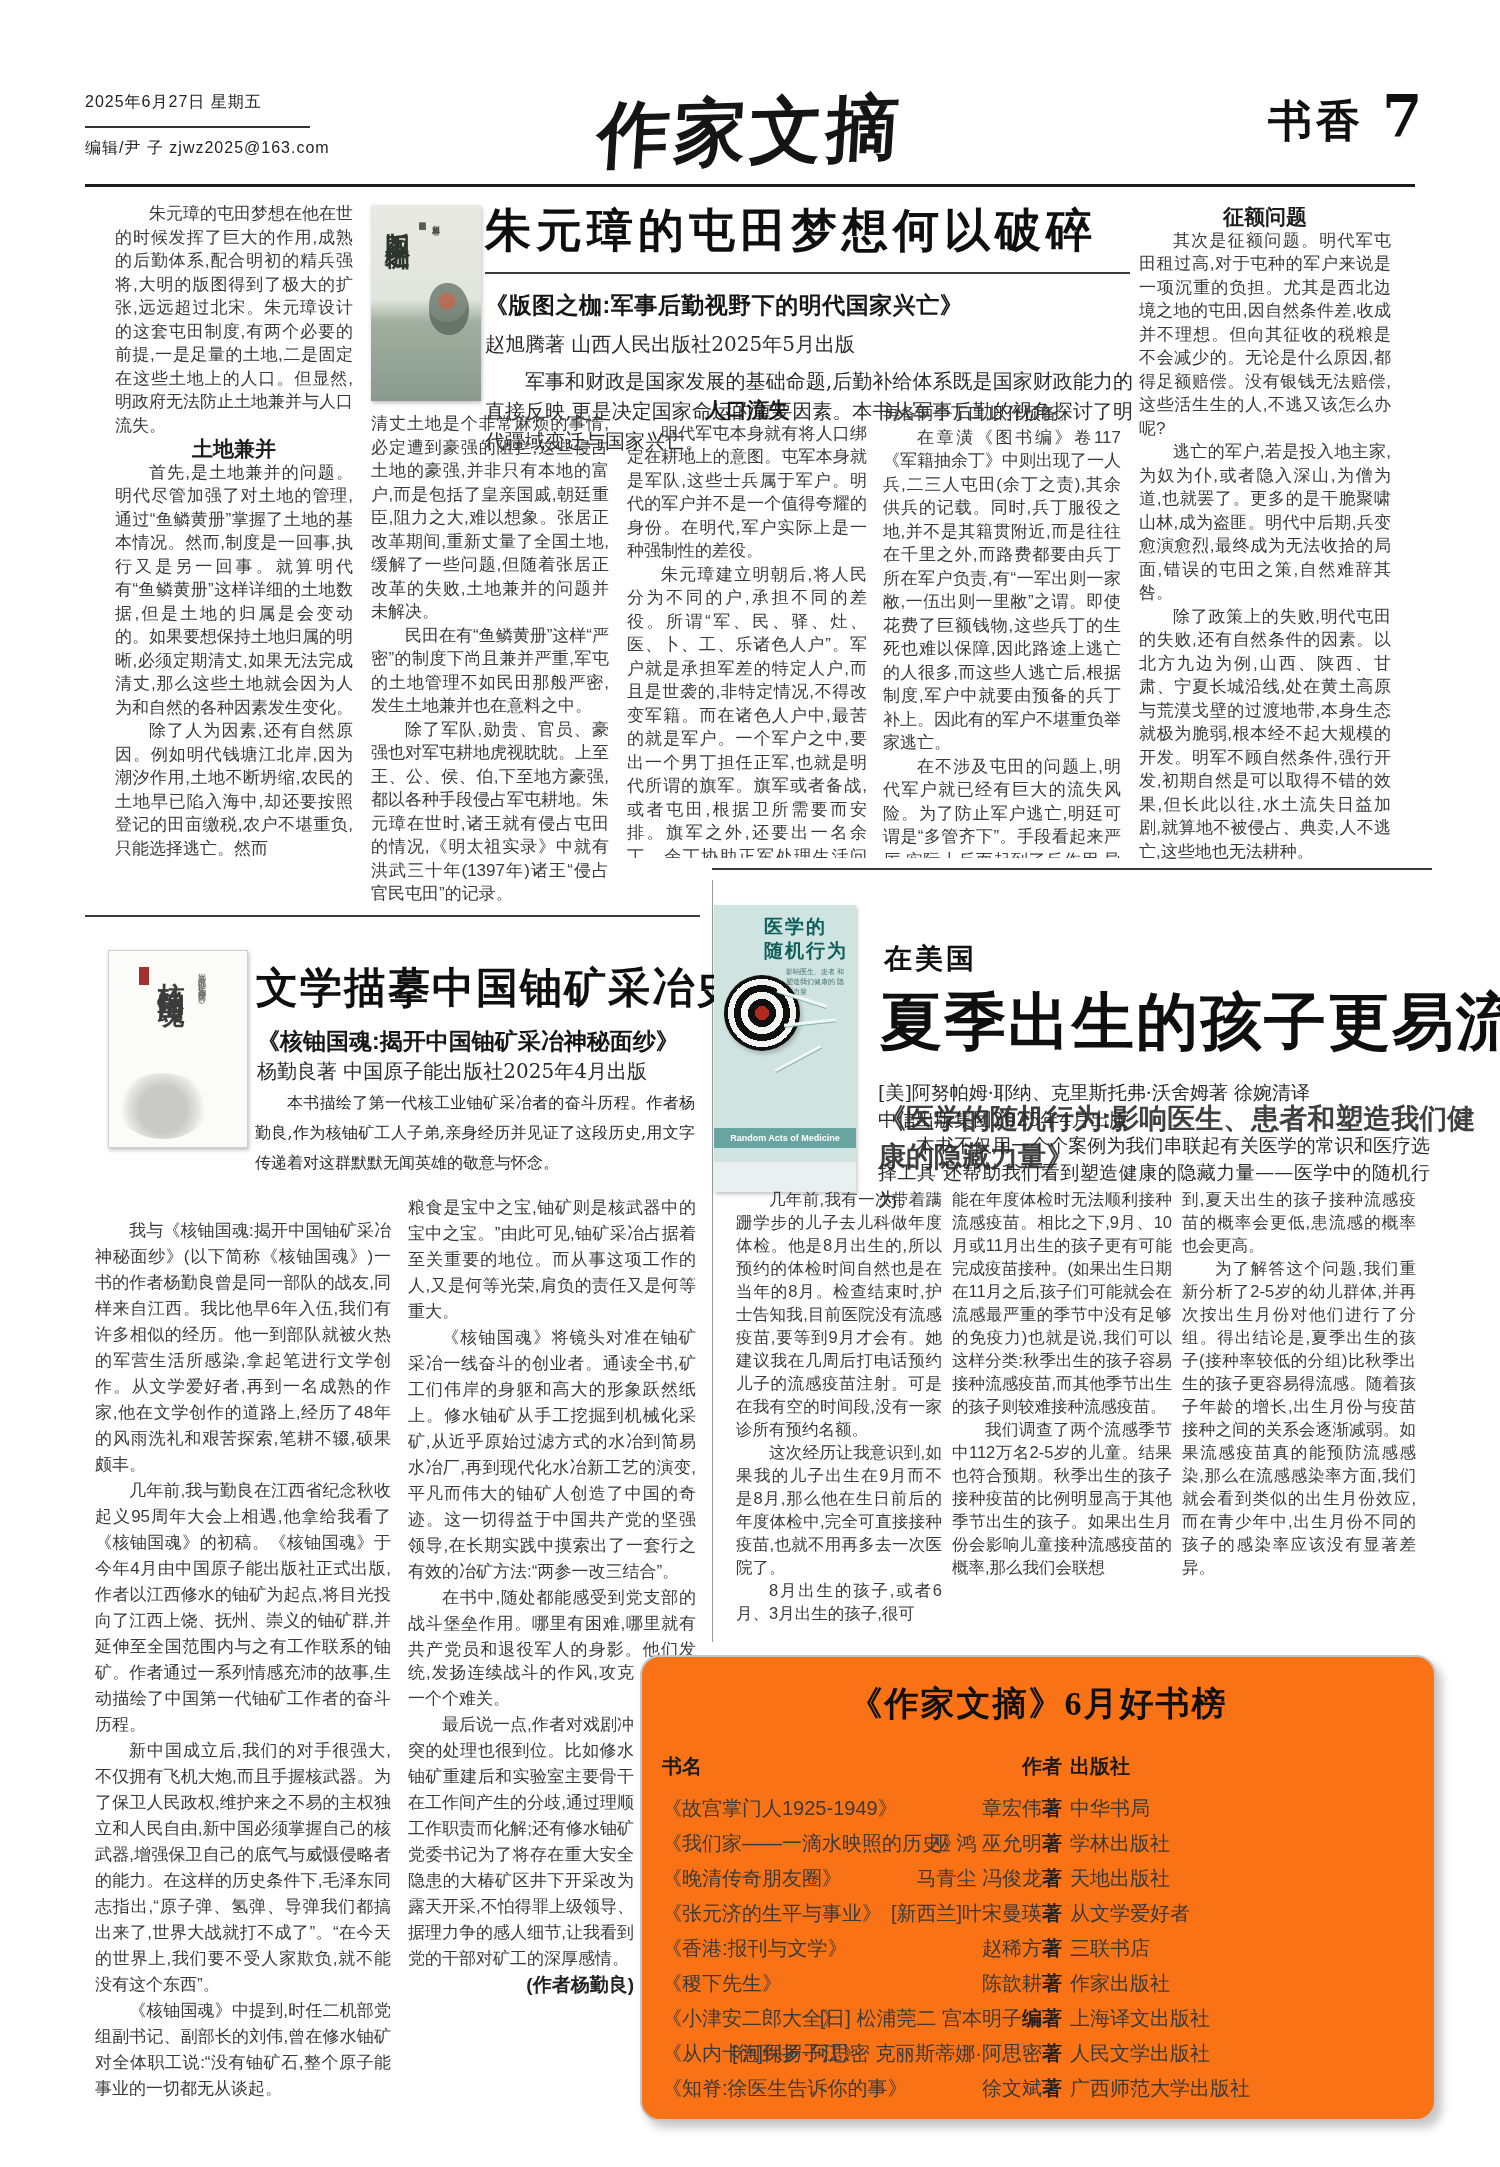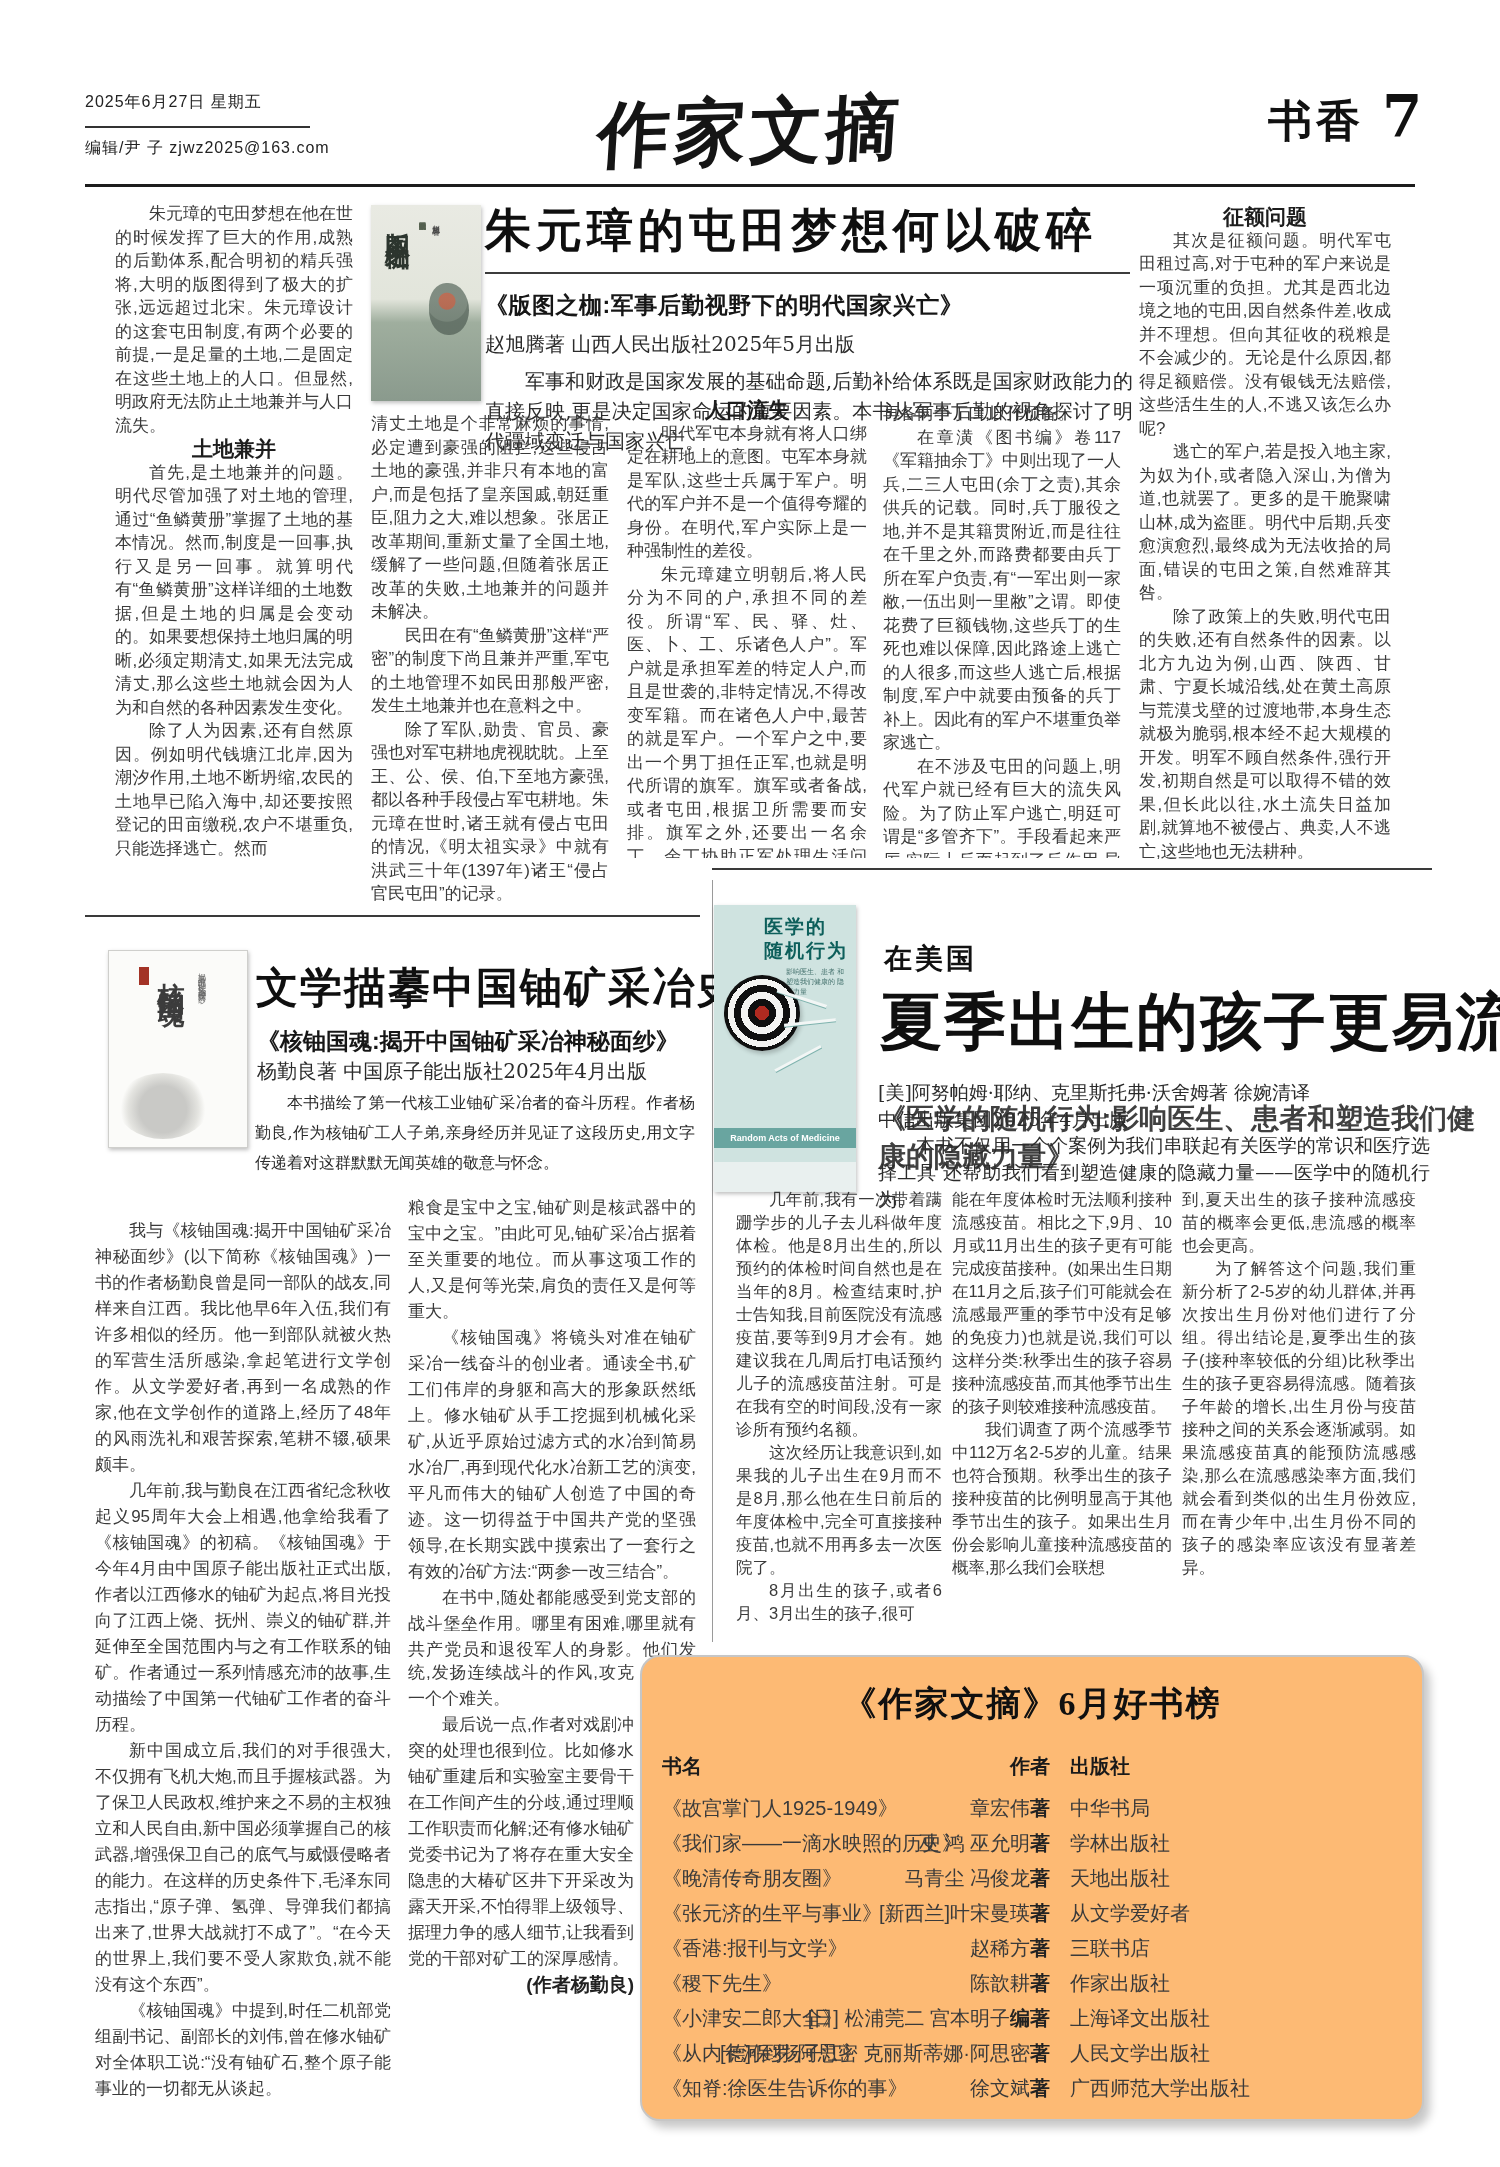--- a/index.html
+++ b/index.html
@@ -78,22 +78,22 @@
   
   .a3-kicker{left:884px;top:940px;font-size:28px;font-weight:bold;color:#111;letter-spacing:3px;}
   .a3-title{left:880px;top:980px;font-size:62px;font-weight:900;font-family:Liberation Sans, sans-serif;
     color:#0f0f0f;letter-spacing:2px;white-space:nowrap;}
   .a3-bookline{left:878px;top:1100px;font-size:28px;font-weight:bold;color:#404040;}
   .a3-authors{left:878px;top:1080px;font-size:19px;}
   .a3-publine{left:878px;top:1107px;font-size:19px;}
   .a3-intro{left:878px;top:1132px;width:552px;font-size:19px;line-height:27px;text-align:justify;text-indent:2em;}
   .a3-col{font-size:16.5px;line-height:23px;}
   
-  .bl-box{left:640px;top:1655px;width:780px;height:462px;background:#fdba74;
-    border:2px solid #c6c6c6;border-radius:20px;box-shadow:6px 7px 10px rgba(0,0,0,0.22);}
+  .bl-box{left:640px;top:1655px;width:780px;height:462px;background:#f97316;
+    border:2px solid #c6c6c6;border-radius:20px;box-shadow:6px 7px 10px rgba(0,0,0,0.22);padding-left:12px;}
   .bl-title{position:absolute;left:0;right:0;top:24px;text-align:center;
     font-size:34px;font-weight:900;font-family:"Liberation Serif",serif;color:#101010;letter-spacing:2px;}
   .bl-head{position:absolute;left:0;top:96px;width:100%;height:34px;font-weight:bold;color:#1a1a1a;font-size:20px;}
   .bl-row{position:absolute;left:0;width:100%;height:35px;font-size:20px;color:#3a3a3a;}
   .bl-t{position:absolute;left:20px;white-space:nowrap;}
   .bl-a{position:absolute;right:372px;white-space:nowrap;text-align:right;}
   .bl-a b{font-weight:bold;color:#222;}
   .bl-p{position:absolute;left:428px;white-space:nowrap;}
 </style>
 </head>

